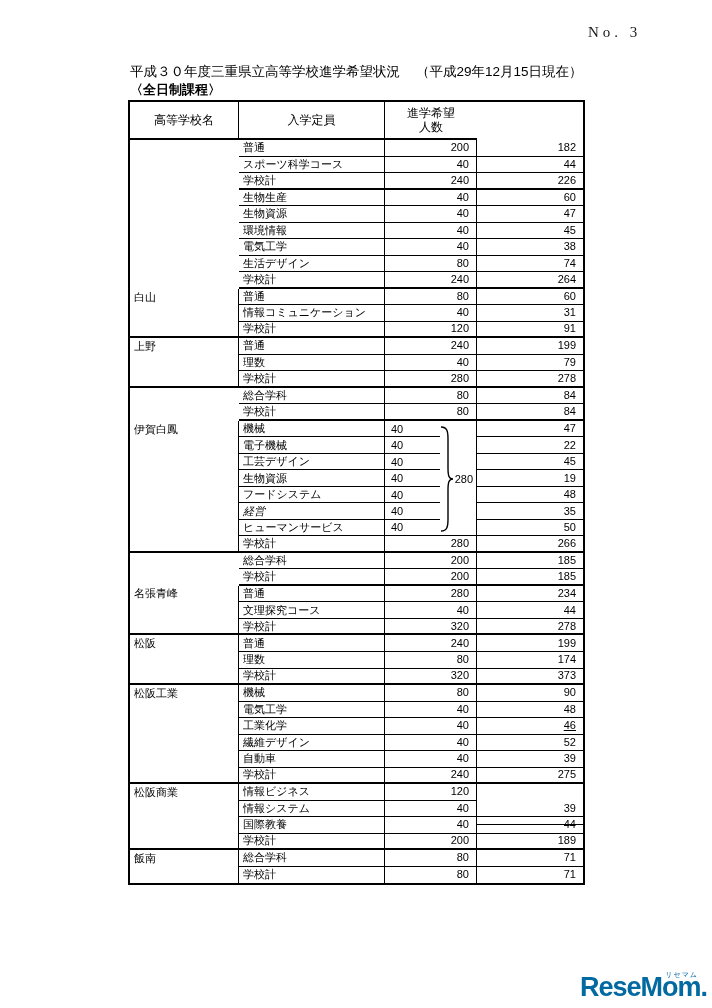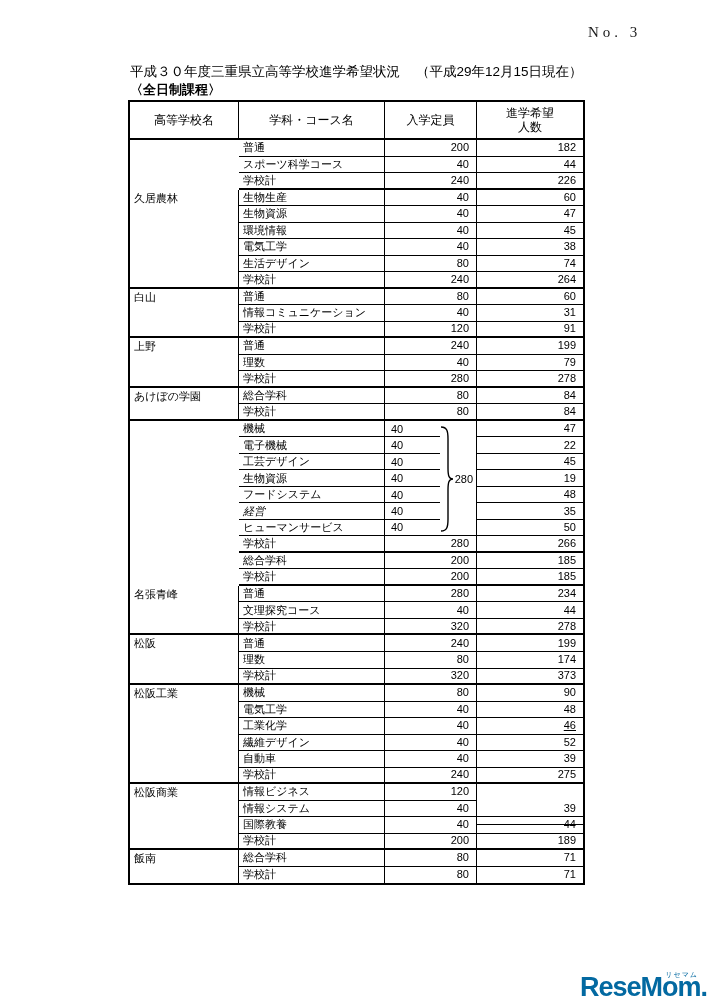--- a/index.html
+++ b/index.html
@@ -67,34 +67,32 @@
 
   <div class="page-number">No. 3</div>
 
   <div class="doc-title-line">
     <span>平成３０年度三重県立高等学校進学希望状況</span><span class="date-note">（平成29年12月15日現在）</span>
   </div>
   <div class="doc-subtitle">〈全日制課程〉</div>
 
   <div class="grid">
     <div class="hcell">高等学校名</div>
-    <div class="hcell">学科・コース名</div>
     <div class="hcell">入学定員</div>
     <div class="hcell last-col">進学希望
 人数</div>
       <div class="cell course" style="grid-area: 2 / 2;">普通</div>
       <div class="cell num" style="grid-area: 2 / 3;">200</div>
       <div class="cell num last-col" style="grid-area: 2 / 4;">182</div>
       <div class="cell course" style="grid-area: 3 / 2; text-align: right;">スポーツ科学コース</div>
       <div class="cell num" style="grid-area: 3 / 3;">40</div>
       <div class="cell num last-col" style="grid-area: 3 / 4;">44</div>
       <div class="cell course group-end" style="grid-area: 4 / 2;">学校計</div>
       <div class="cell num group-end" style="grid-area: 4 / 3;">240</div>
       <div class="cell num last-col group-end" style="grid-area: 4 / 4;">226</div>
-      <div class="cell school group-end" style="grid-area: 5 / 1 / span 6;">久居農林</div>
       <div class="cell course" style="grid-area: 5 / 2;">生物生産</div>
       <div class="cell num" style="grid-area: 5 / 3;">40</div>
       <div class="cell num last-col" style="grid-area: 5 / 4;">60</div>
       <div class="cell course" style="grid-area: 6 / 2;">生物資源</div>
       <div class="cell num" style="grid-area: 6 / 3;">40</div>
       <div class="cell num last-col" style="grid-area: 6 / 4;">47</div>
       <div class="cell course" style="grid-area: 7 / 2;">環境情報</div>
       <div class="cell num" style="grid-area: 7 / 3;">40</div>
       <div class="cell num last-col" style="grid-area: 7 / 4;">45</div>
       <div class="cell course" style="grid-area: 8 / 2;">電気工学</div>
@@ -119,27 +117,27 @@
       <div class="cell school group-end" style="grid-area: 14 / 1 / span 3;">上野</div>
       <div class="cell course" style="grid-area: 14 / 2;">普通</div>
       <div class="cell num" style="grid-area: 14 / 3;">240</div>
       <div class="cell num last-col" style="grid-area: 14 / 4;">199</div>
       <div class="cell course" style="grid-area: 15 / 2;">理数</div>
       <div class="cell num" style="grid-area: 15 / 3;">40</div>
       <div class="cell num last-col" style="grid-area: 15 / 4;">79</div>
       <div class="cell course group-end" style="grid-area: 16 / 2;">学校計</div>
       <div class="cell num group-end" style="grid-area: 16 / 3;">280</div>
       <div class="cell num last-col group-end" style="grid-area: 16 / 4;">278</div>
-      <div class="cell school group-end" style="grid-area: 17 / 1 / span 2;">あけぼの学園</div>
       <div class="cell course" style="grid-area: 17 / 2;">総合学科</div>
       <div class="cell num" style="grid-area: 17 / 3;">80</div>
       <div class="cell num last-col" style="grid-area: 17 / 4;">84</div>
       <div class="cell course group-end" style="grid-area: 18 / 2;">学校計</div>
       <div class="cell num group-end" style="grid-area: 18 / 3;">80</div>
       <div class="cell num last-col group-end" style="grid-area: 18 / 4;">84</div>
+      <div class="cell school group-end" style="grid-area: 19 / 1 / span 8;">伊賀白鳳</div>
       <div class="cell course" style="grid-area: 19 / 2;">機械</div>
       <div class="cell brace-cap partial" style="grid-area: 19 / 3;">40</div>
       <div class="cell num last-col" style="grid-area: 19 / 4;">47</div>
       <div class="cell course" style="grid-area: 20 / 2;">電子機械</div>
       <div class="cell brace-cap partial" style="grid-area: 20 / 3;">40</div>
       <div class="cell num last-col" style="grid-area: 20 / 4;">22</div>
       <div class="cell course" style="grid-area: 21 / 2;">工芸デザイン</div>
       <div class="cell brace-cap partial" style="grid-area: 21 / 3;">40</div>
       <div class="cell num last-col" style="grid-area: 21 / 4;">45</div>
       <div class="cell course" style="grid-area: 22 / 2;">生物資源</div>
@@ -162,21 +160,21 @@
           <path d="M2 3 C8 3 9 7 9 15 L9 44 C9 52 10 55 14 55 C10 55 9 58 9 66 L9 95 C9 103 8 107 2 107" fill="none" stroke="#000" stroke-width="1.4"></path>
         </svg>
         <div class="brace-total">280</div>
       </div>
       <div class="cell course" style="grid-area: 27 / 2;">総合学科</div>
       <div class="cell num" style="grid-area: 27 / 3;">200</div>
       <div class="cell num last-col" style="grid-area: 27 / 4;">185</div>
       <div class="cell course group-end" style="grid-area: 28 / 2;">学校計</div>
       <div class="cell num group-end" style="grid-area: 28 / 3;">200</div>
       <div class="cell num last-col group-end" style="grid-area: 28 / 4;">185</div>
-      <div class="cell school group-end" style="grid-area: 29 / 1 / span 3;">名張青峰</div>
+      <div class="cell school group-end" style="grid-area: 29 / 1 / span 3; font-family: Liberation Mono, monospace;">名張青峰</div>
       <div class="cell course" style="grid-area: 29 / 2;">普通</div>
       <div class="cell num" style="grid-area: 29 / 3;">280</div>
       <div class="cell num last-col" style="grid-area: 29 / 4;">234</div>
       <div class="cell course" style="grid-area: 30 / 2;">文理探究コース</div>
       <div class="cell num" style="grid-area: 30 / 3;">40</div>
       <div class="cell num last-col" style="grid-area: 30 / 4;">44</div>
       <div class="cell course group-end" style="grid-area: 31 / 2;">学校計</div>
       <div class="cell num group-end" style="grid-area: 31 / 3;">320</div>
       <div class="cell num last-col group-end" style="grid-area: 31 / 4;">278</div>
       <div class="cell school group-end" style="grid-area: 32 / 1 / span 3;">松阪</div>

